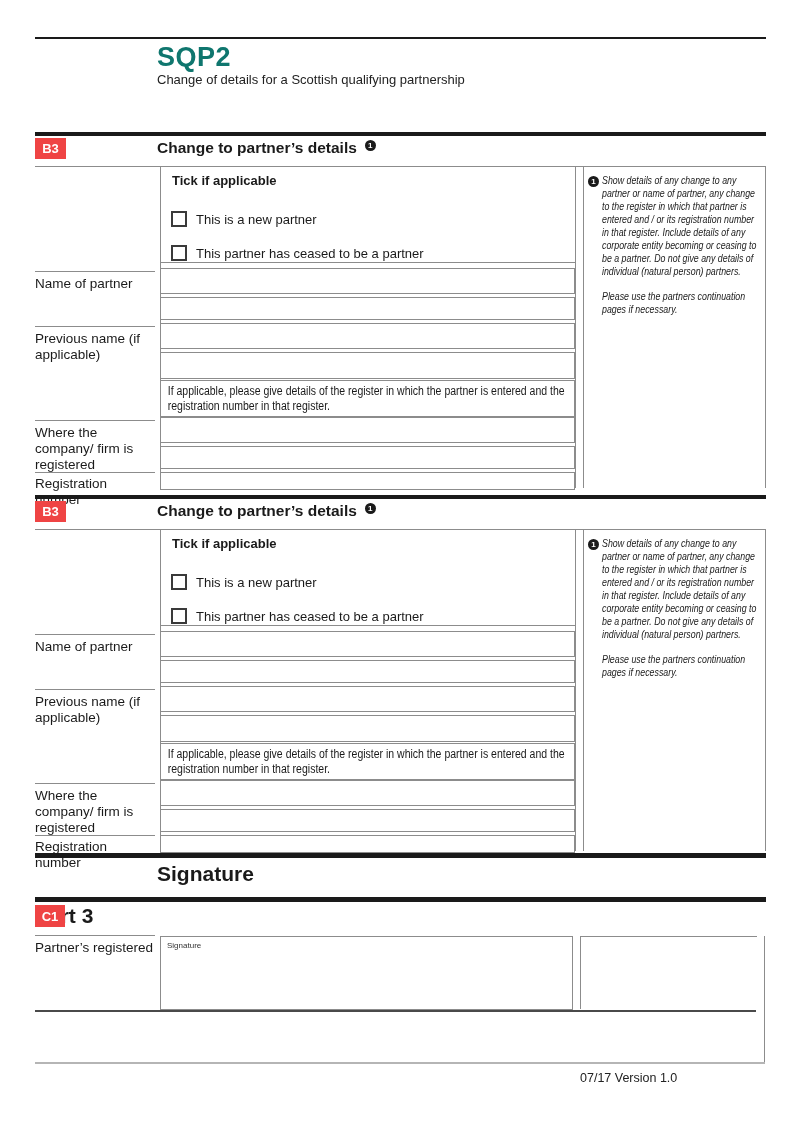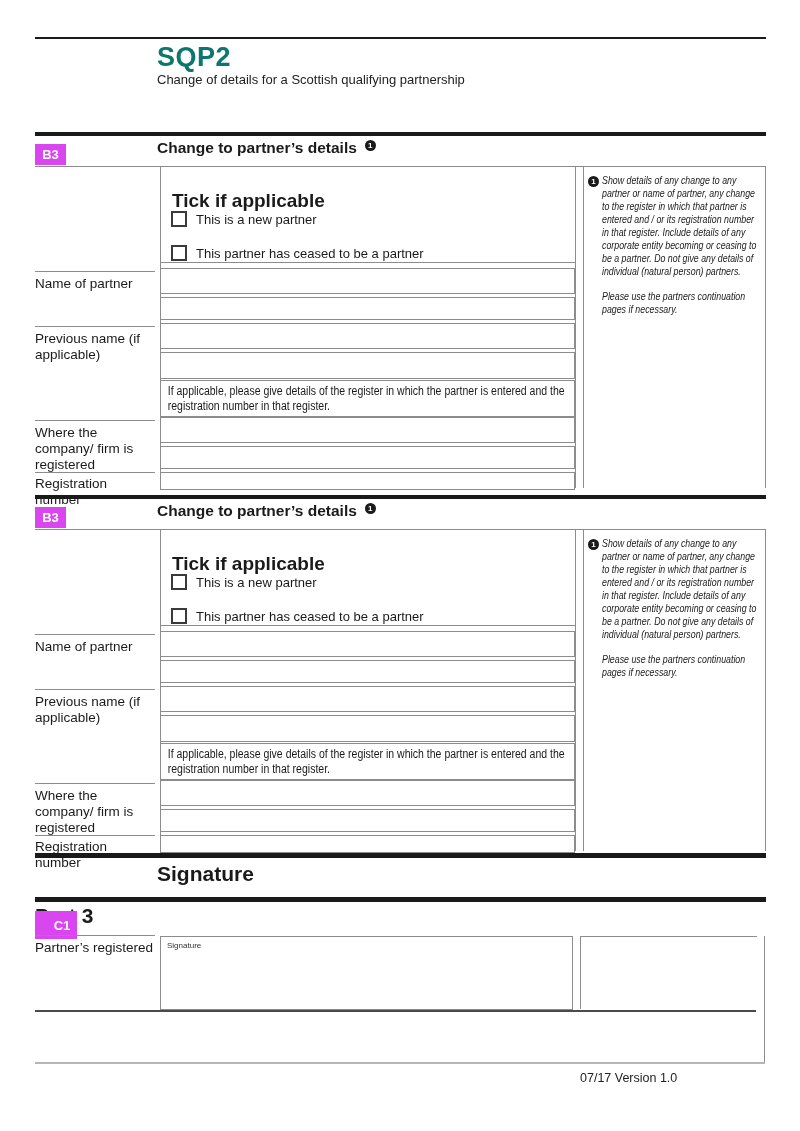--- a/index.html
+++ b/index.html
@@ -5,33 +5,33 @@
   html,body{margin:0;padding:0;background:#e8e8e8;}
   .page{
     position:relative;width:800px;height:1131px;background:#ffffff;margin:0 auto;
     font-family:"Liberation Sans","DejaVu Sans",sans-serif;color:#1a1a1a;overflow:hidden;
   }
   .abs{position:absolute;}
   .hline{position:absolute;background:#8c8c8c;height:1px;}
   .vline{position:absolute;background:#8c8c8c;width:1px;}
   .bar{position:absolute;background:#1a1a1a;}
   .badge{
-    position:absolute;background:#d946ef;color:#ffffff;font-weight:bold;font-size:13px;
-    text-align:left;display:flex;align-items:center;justify-content:center;margin-top:6px;
+    position:absolute;background:#ef4444;color:#ffffff;font-weight:bold;font-size:13px;
+    text-align:left;display:flex;align-items:center;justify-content:center;
   }
   .form-code{position:absolute;font-size:27px;letter-spacing:.5px;color:#0f766e;font-weight:bold;}
   .form-subtitle{position:absolute;font-size:13px;color:#222;}
   .sec-title{position:absolute;font-size:15.5px;font-weight:bold;white-space:nowrap;}
   .fn-circle{
     display:inline-block;width:11px;height:11px;border-radius:50%;background:#1a1a1a;color:#fff;
     font-size:8px;font-weight:bold;line-height:11px;text-align:center;
   }
   .sec-title .fn-circle{position:relative;top:-5px;margin-left:8px;}
   .label{position:absolute;font-size:13.5px;line-height:16px;width:120px;}
-  .tick-header{position:absolute;font-size:19px;font-weight:bold;margin-top:17px;}
+  .tick-header{position:absolute;font-size:13px;font-weight:bold;}
   .checkbox{position:absolute;width:12px;height:12px;border:2px solid #3a3a3a;background:#fff;}
   .cb-label{position:absolute;font-size:13px;line-height:15px;white-space:nowrap;}
   .fieldbox{position:absolute;border:1px solid #8c8c8c;background:#fff;}
   .note-box{position:absolute;border:1px solid #8c8c8c;background:#fff;font-size:12.5px;overflow:hidden;}
   .cond{display:inline-block;transform:scaleX(0.84);transform-origin:0 0;width:119%;}
   .note-box .cond{padding:3px 8px;line-height:15px;}
   .sidebar-note{position:absolute;font-size:10.5px;line-height:13px;}
   .sidebar-note .fn-circle{position:absolute;left:0;top:2px;}
   .sidebar-note p{margin:0 0 0 14px;padding:0;font-style:italic;}
   .sidebar-note p + p{margin-top:12px;}
@@ -138,21 +138,21 @@
       <p><span class="cond">Show details of any change to any partner or name of partner, any change to the register in which that partner is entered and / or its registration number in that register. Include details of any corporate entity becoming or ceasing to be a partner. Do not give any details of individual (natural person) partners.</span></p>
       <p><span class="cond">Please use the partners continuation pages if necessary.</span></p>
     </div>
   </div>
 
   <div class="bar" style="left:35px;top:853px;width:731px;height:5px;"></div>
   <div class="part-heading" style="left:35px;top:904px;">Part 3</div>
   <div class="part-heading" style="left:157px;top:862px;">Signature</div>
 
   <div class="bar" style="left:35px;top:897px;width:731px;height:5px;"></div>
-  <div class="badge" style="left:35px;top:905px;width:30px;height:28px;padding-left:12px;">C1</div>
+  <div class="badge" style="left:35px;top:905px;width:30px;height:22px;">C1</div>
 
   <div class="hline" style="left:35px;top:935px;width:120px;"></div>
   <div class="label" style="left:35px;top:940px;">Partner’s registered</div>
 
   <div class="fieldbox" style="left:160px;top:936px;width:411px;height:72px;">
       <span class="sig-caption">Signature</span>
     </div>
   <div class="abs" style="left:580px;top:936px;width:176px;height:72px;border-top:1px solid #8c8c8c;border-left:1px solid #8c8c8c;"></div>
   <div class="vline" style="left:764px;top:936px;height:127px;"></div>
 

